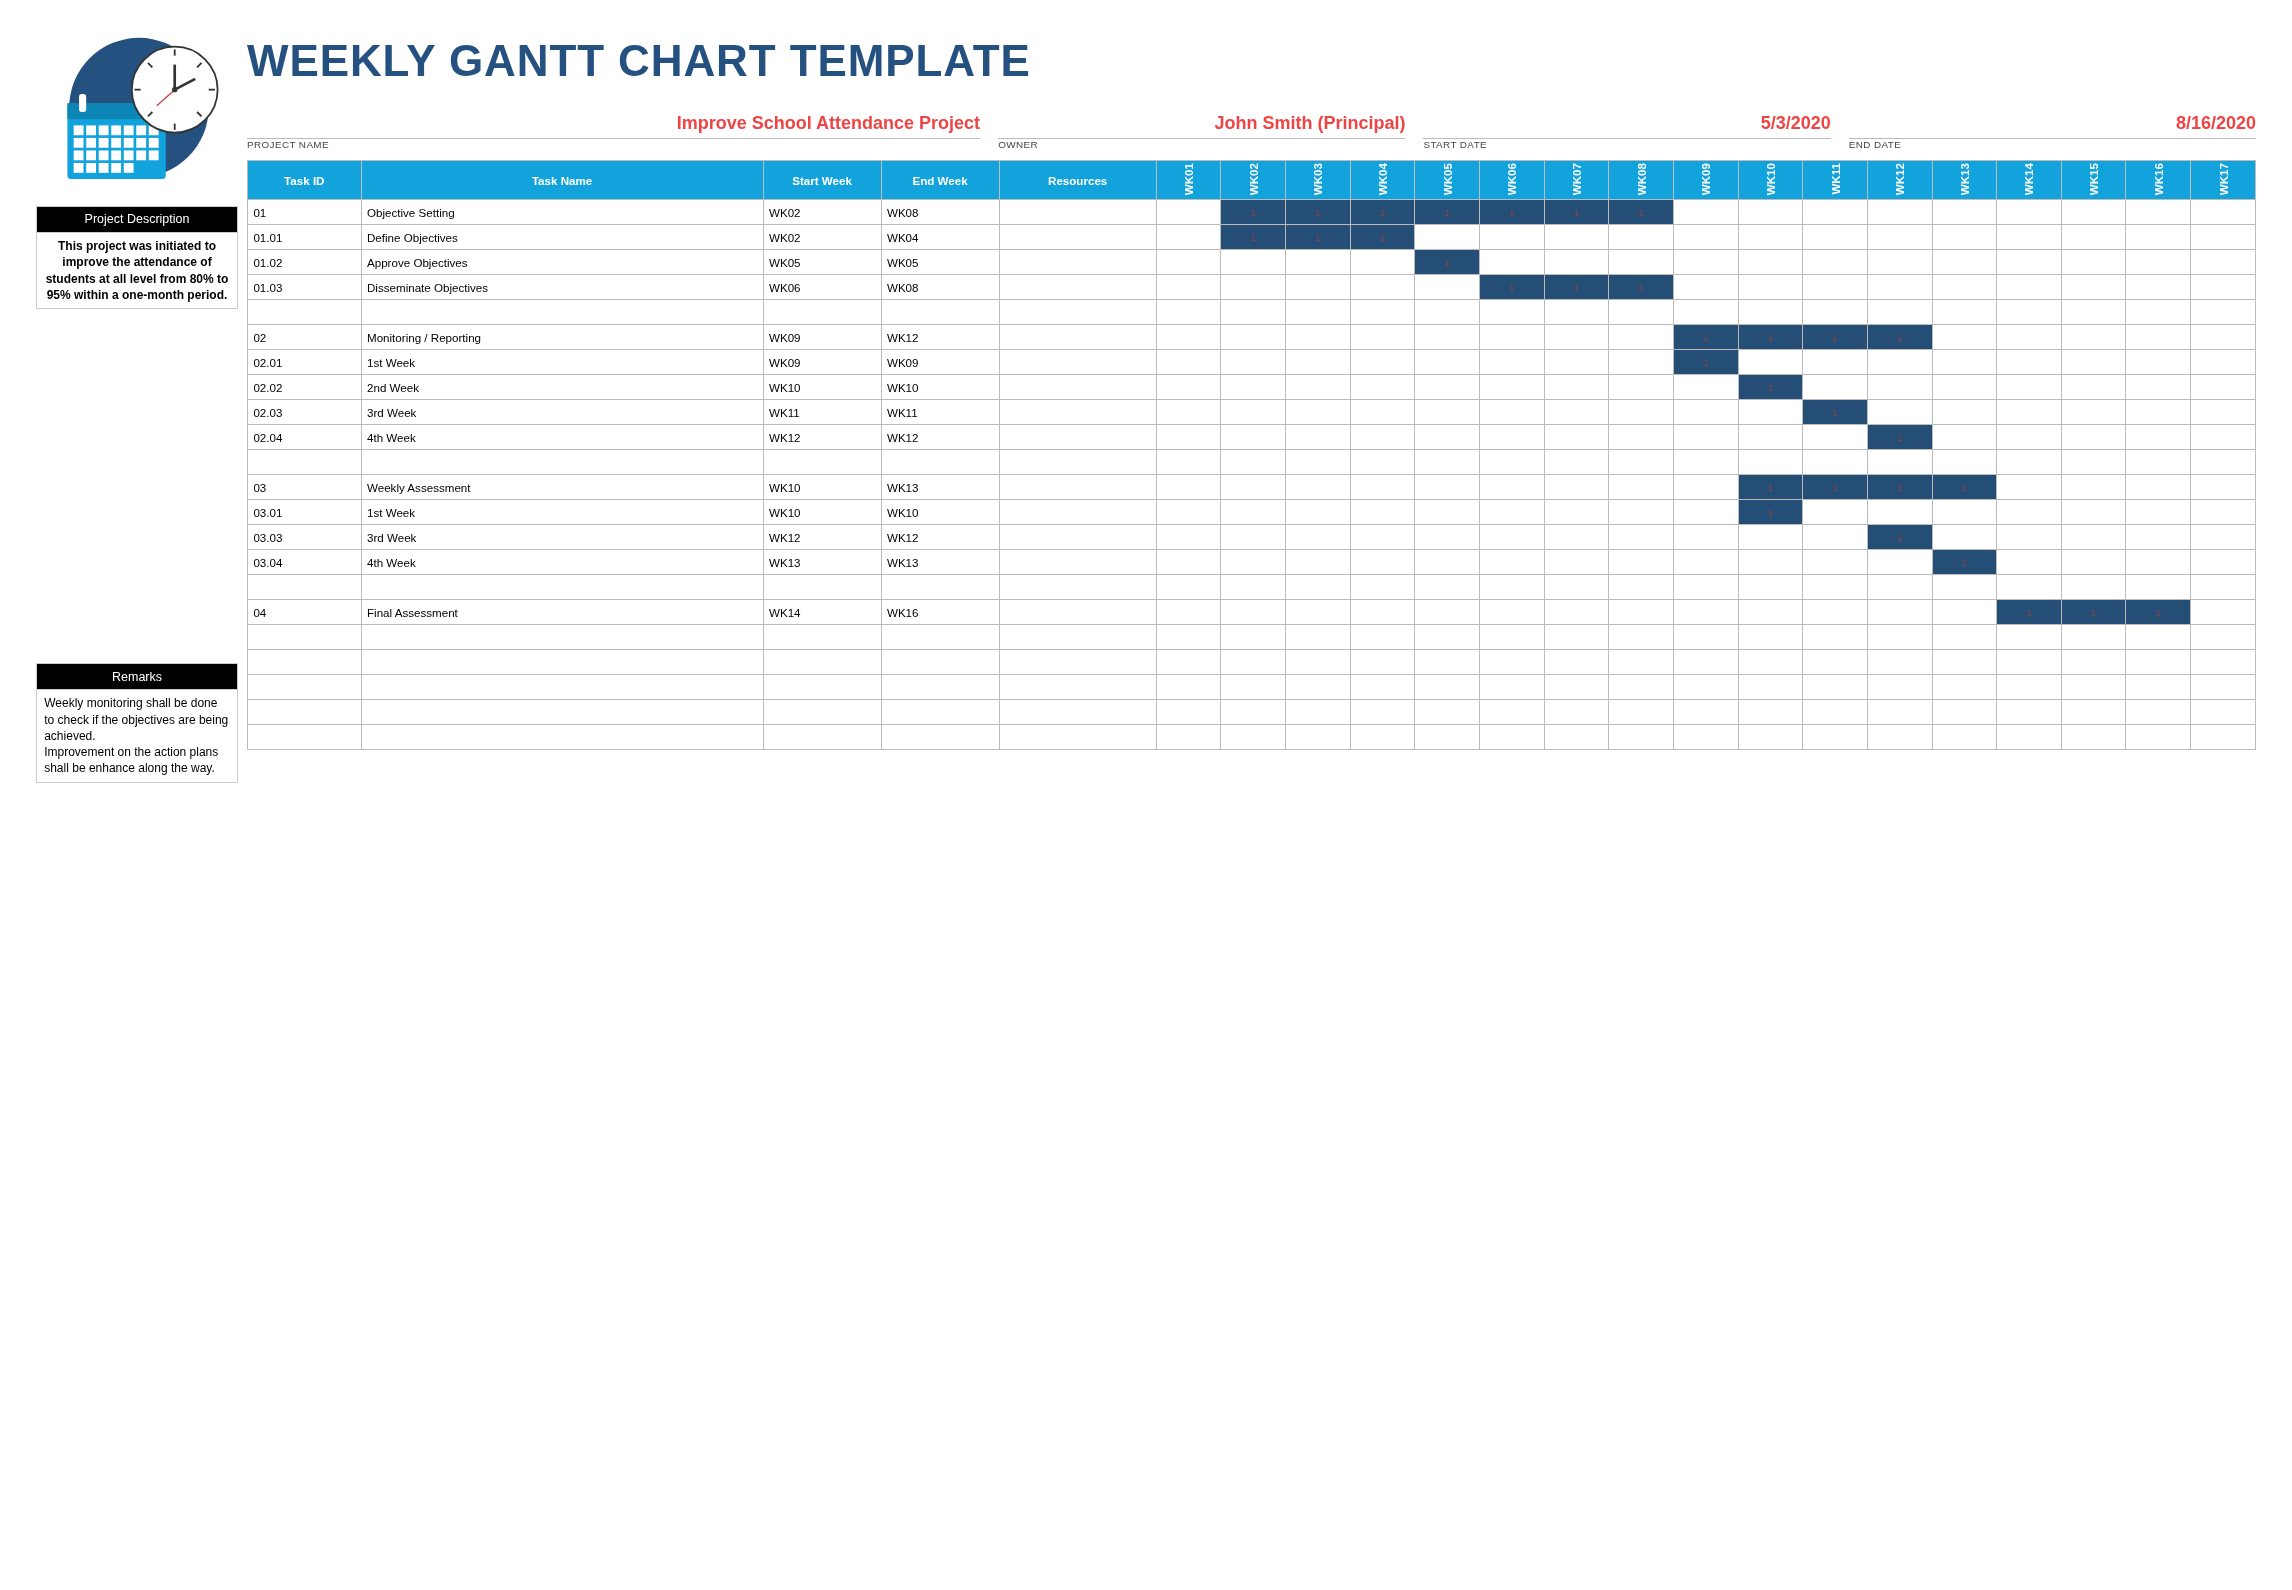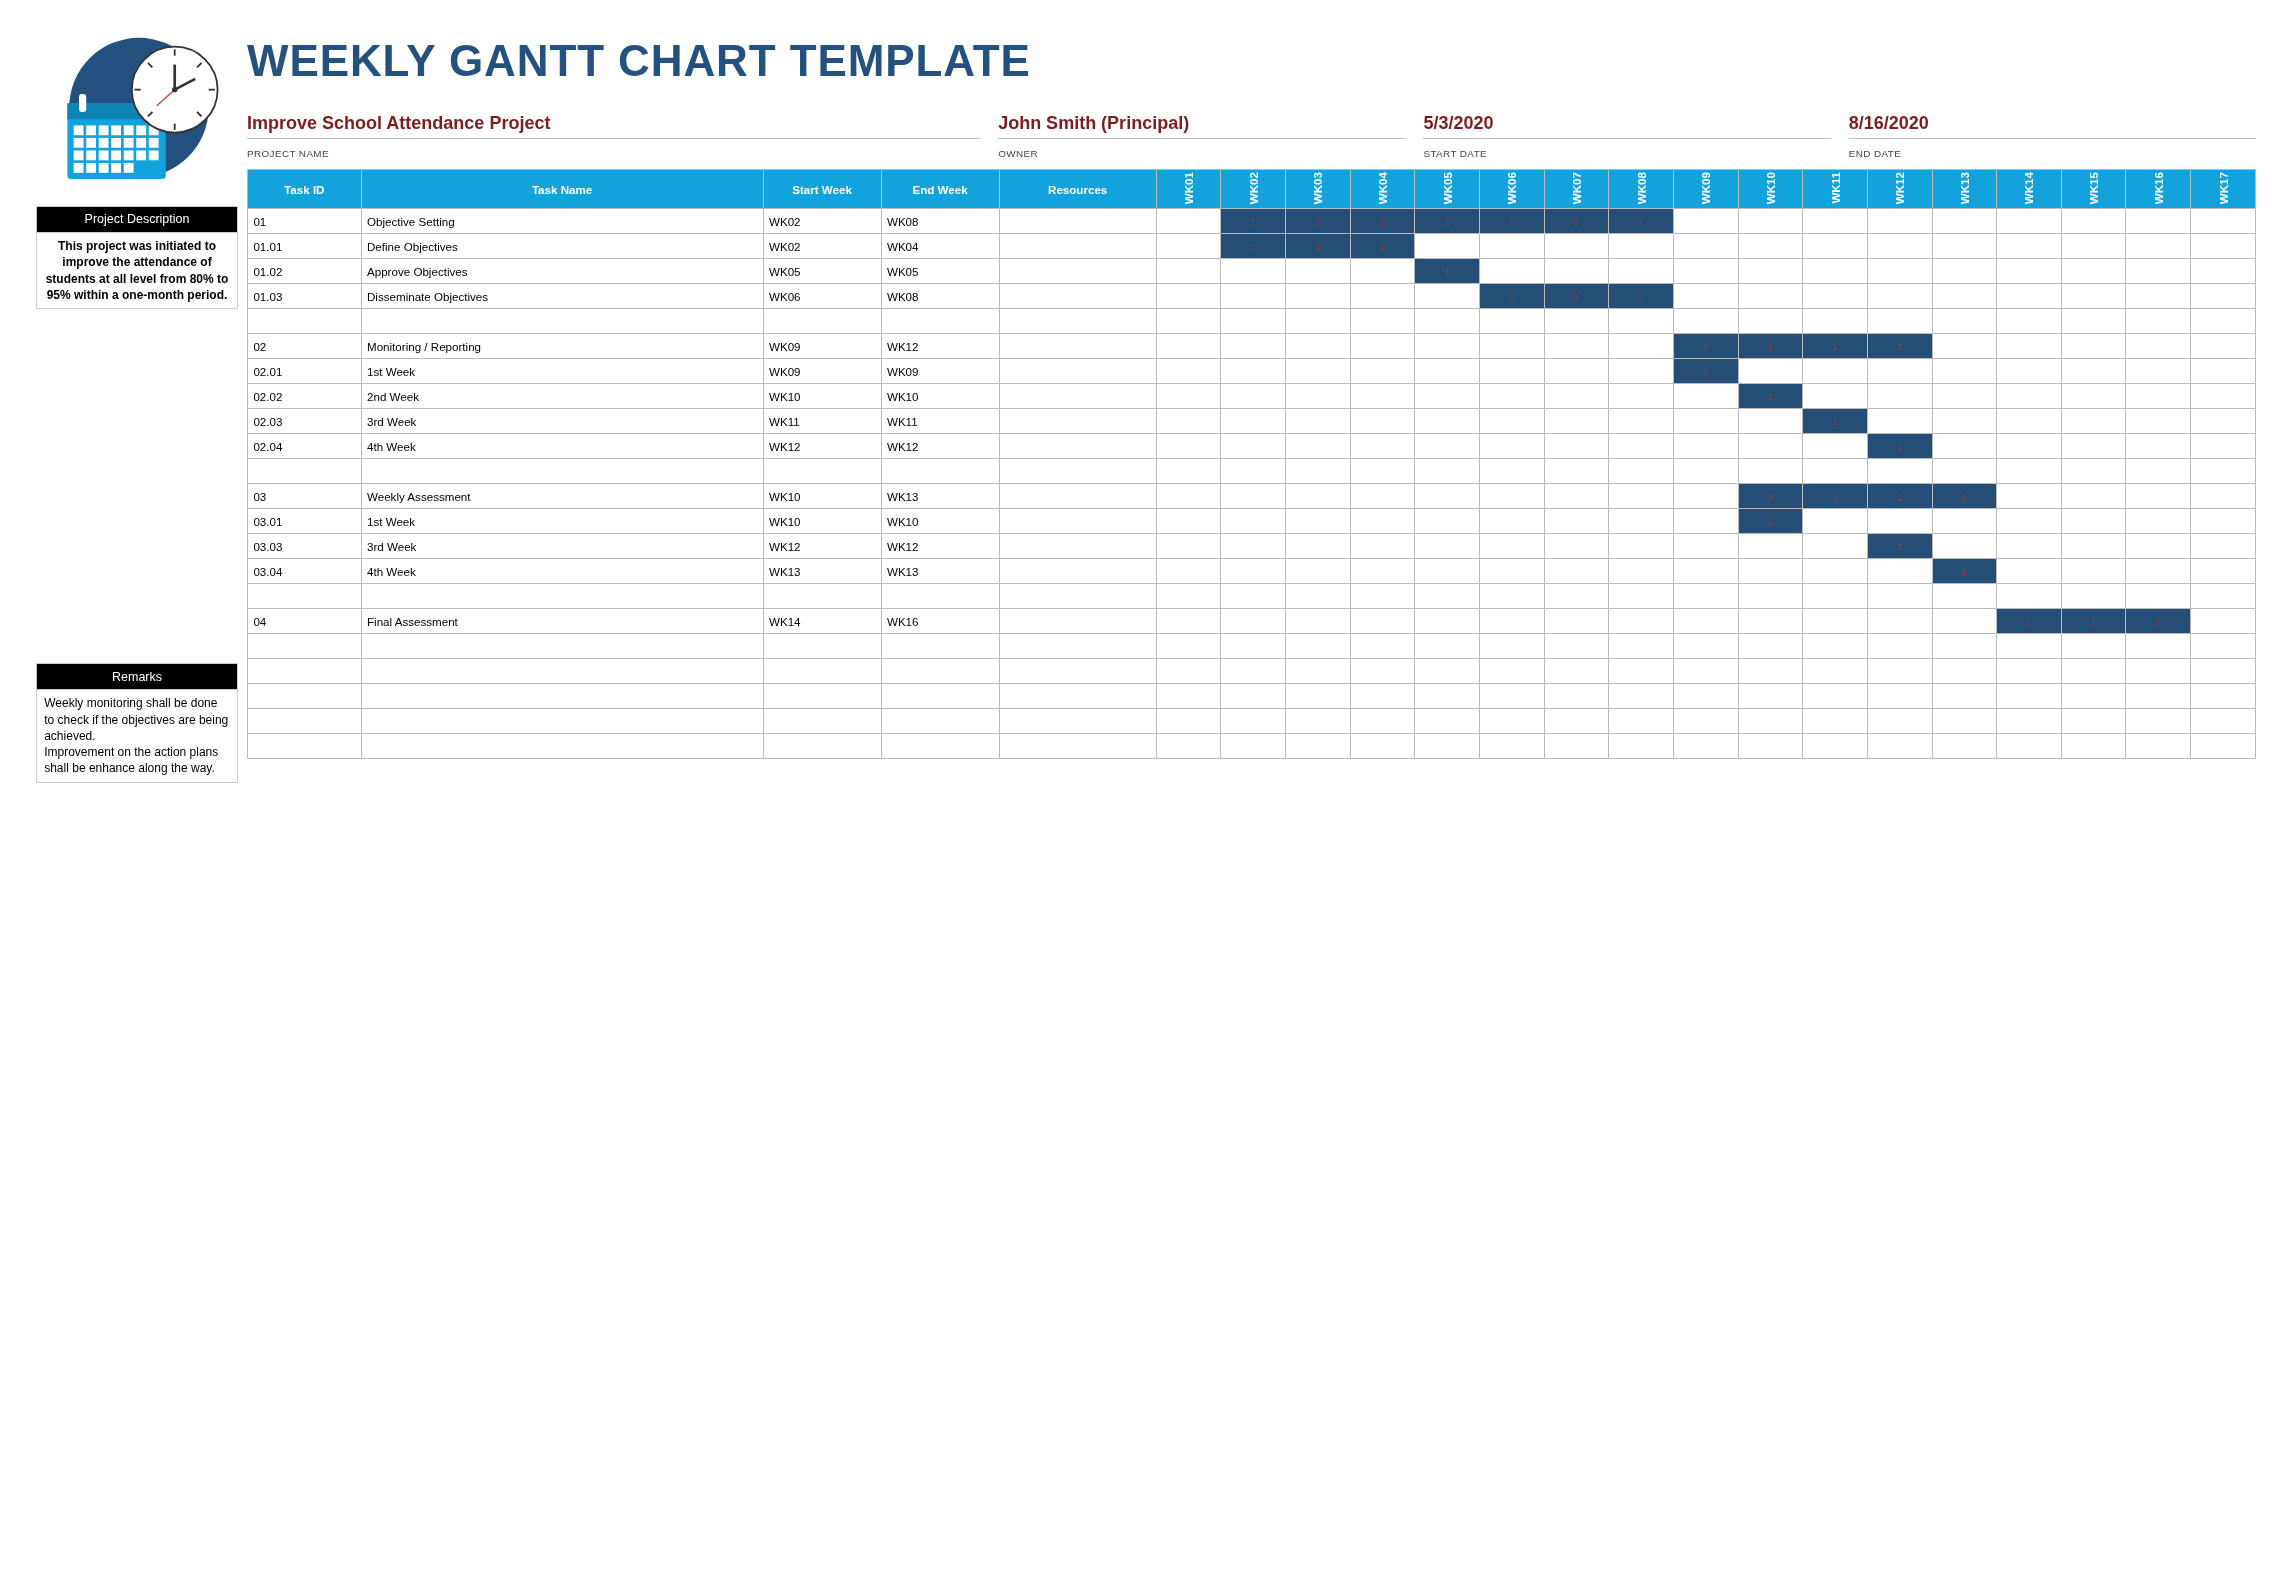--- a/index.html
+++ b/index.html
@@ -6,22 +6,22 @@
 body { font-family: Arial, sans-serif; background: #fff; padding: 36px; font-size: 13.4px; }
 .page { display: flex; gap: 9px; }
 .left-col { width: 202px; flex-shrink: 0; }
 .right-col { flex: 1; }
 .logo { width: 188px; height: 152px; position: relative; margin-bottom: 18px; }
 .title { font-size: 44px; font-weight: bold; color: #255180; letter-spacing: 0.9px; margin-bottom: 27px; }
 .meta-row { display: flex; gap: 18px; margin-bottom: 10.7px; }
 .meta-block { display: flex; flex-direction: column; }
 .meta-block.wide { flex: 1.8; }
 .meta-block.norm { flex: 1; }
-.meta-val { font-size: 18px; font-weight: bold; color: #7f1d1d; padding-bottom: 3.6px; border-bottom: 0.9px solid #bbb; }
-.meta-label { font-size: 9.9px; color: #444; margin-top: 9px; letter-spacing: 0.4px; }
+.meta-val { font-size: 18px; font-weight: bold; color: #ef4444; padding-bottom: 3.6px; border-bottom: 0.9px solid #bbb; text-align: right; }
+.meta-label { font-size: 9.9px; color: #444; margin-top: 0; letter-spacing: 0.4px; }
 .side-header { background: #000000; color: #fff; font-weight: normal; text-align: center; padding: 5.4px 3.6px; font-size: 12.5px; border: 0.9px solid #ccc; }
 .side-body { border: 0.9px solid #ccc; border-top: none; padding: 5.4px 7.2px; font-size: 12px; line-height: 1.35; margin-bottom: 36px; }
 .side-body.bold { font-weight: bold; text-align: center; }
 .gtable { border-collapse: collapse; width: 100%; table-layout: fixed; }
 .gtable th, .gtable td { border: 0.9px solid #bbb; height: 25px; font-size: 11.6px; }
 .gtable th { background: #12a3dd; color: #fff; font-weight: bold; padding: 5.4px 3.6px; }
 .gtable th.vert { padding: 1.8px; }
 .gtable th.vert span { writing-mode: vertical-rl; transform: rotate(180deg); display: inline-block; font-size: 11.6px; }
 .gtable td { padding-left: 5.4px; text-align: left; }
 .gtable td.wkcell { padding: 0; text-align: center; color: #913f3f; font-size: 9.9px; }

